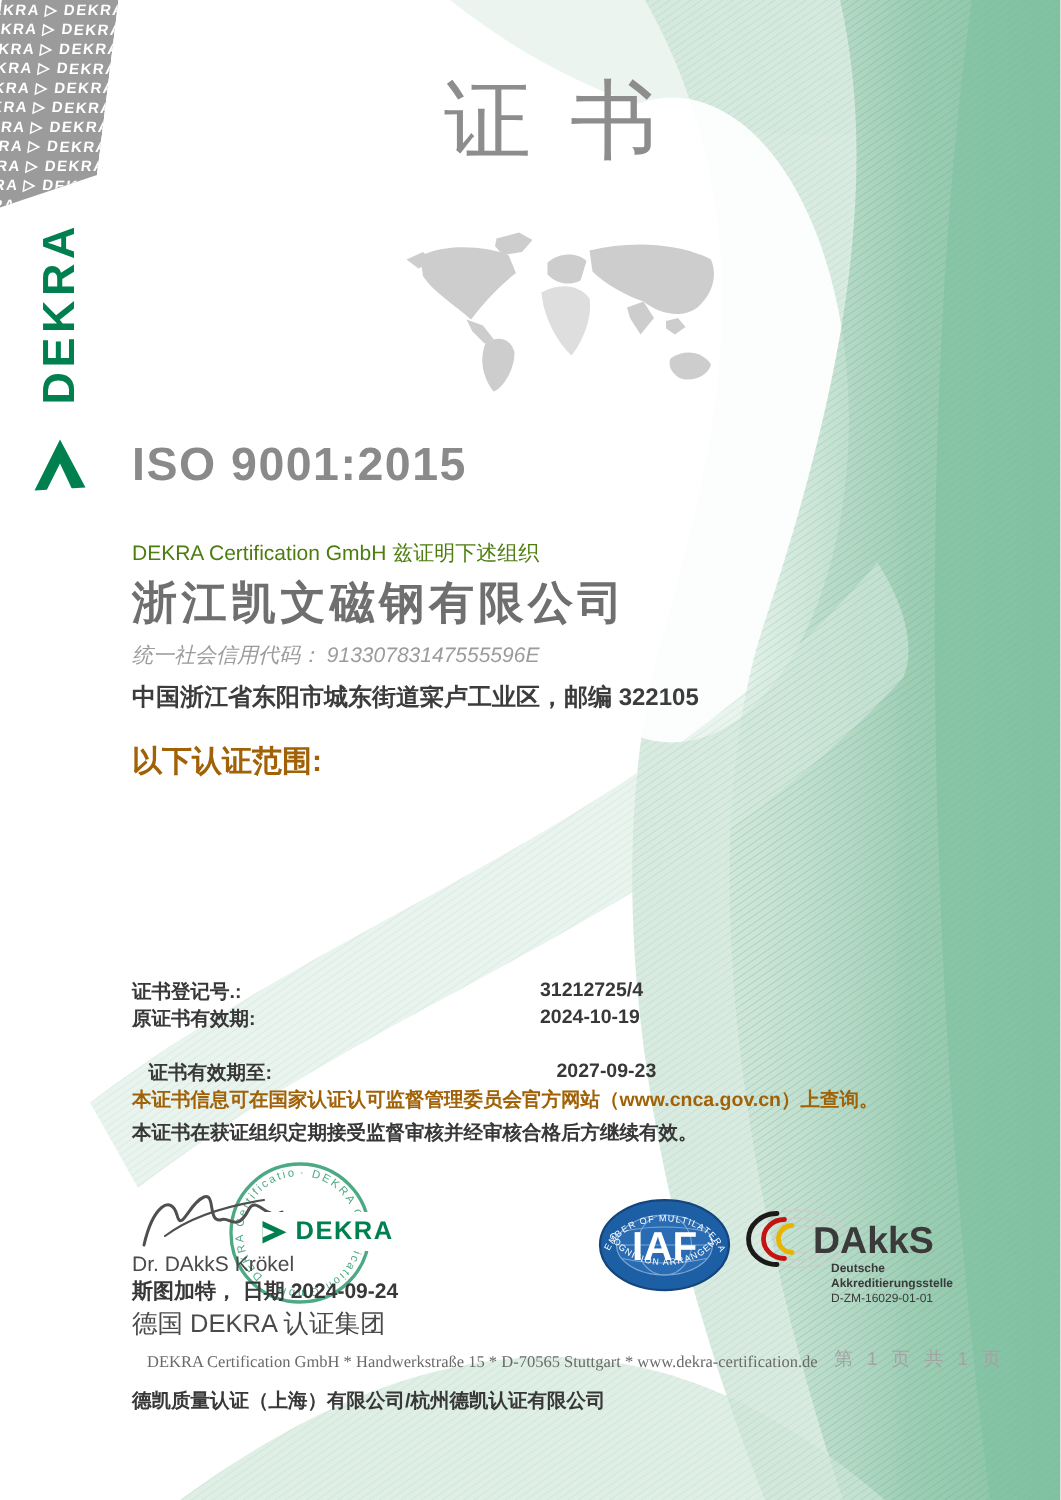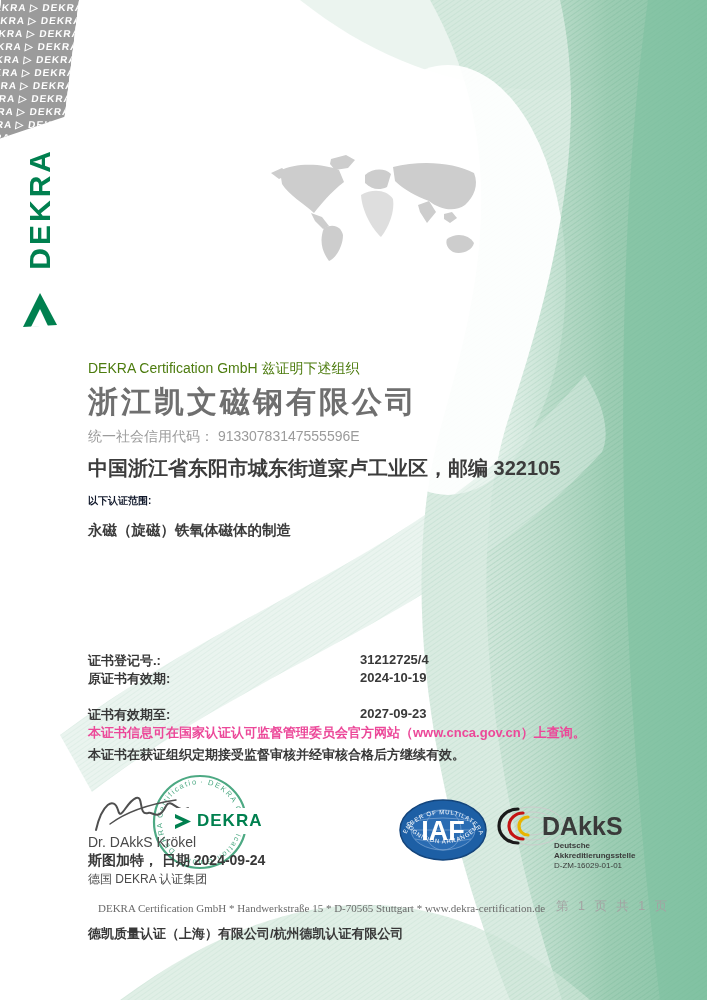--- a/index.html
+++ b/index.html
@@ -40,48 +40,48 @@
 
   .iso{
     position:absolute;left:88px;top:292px;
     font-size:31px;font-weight:bold;color:#8a8a8a;letter-spacing:1px;z-index:2;
   }
   .intro{position:absolute;left:88px;top:360px;font-size:14px;color:#4d7c0f;z-index:2;}
   .company{
     position:absolute;left:88px;top:382px;
     font-size:30px;font-weight:bold;color:#6f6f6f;letter-spacing:3px;z-index:2;
   }
-  .credit{position:absolute;left:88px;top:428px;font-size:14px;color:#9b9b9b;z-index:2;}
-  .addr{position:absolute;left:88px;top:455px;font-size:20px;font-weight:600;color:#3c3c3c;z-index:2;}
-
-  .scope-h{position:absolute;left:88px;top:494px;font-size:10px;font-weight:bold;color:#0f172a;z-index:2;}
+  .credit{position:absolute;left:88px;top:428px;font-size:14px;color:#9b9b9b;z-index:2;font-style:italic;}
+  .addr{position:absolute;left:88px;top:455px;font-size:16px;font-weight:600;color:#3c3c3c;z-index:2;}
+
+  .scope-h{position:absolute;left:88px;top:494px;font-size:20px;font-weight:bold;color:#a16207;z-index:2;}
   .scope-t{position:absolute;left:88px;top:521px;font-size:14.5px;font-weight:600;color:#3c3c3c;z-index:2;}
 
   .statement{position:absolute;left:88px;top:632px;font-size:12px;font-weight:600;color:#383838;white-space:nowrap;z-index:2;}
 
   .detail-row{position:absolute;left:88px;width:520px;font-size:13px;color:#383838;z-index:2;}
   .detail-row .lbl{font-weight:600;}
   .detail-row .val{position:absolute;left:272px;top:0;font-weight:600;}
-  .r0{top:652px;} .r1{top:670px;} .r2{top:688px;} .r3{top:706px;}
-
-  .note0{position:absolute;left:88px;top:724px;font-size:13px;font-weight:600;color:#ec4899;z-index:2;}
+  .r0{top:652px;} .r1{top:670px;} .r2{top:688px;} .r3{top:706px;margin-left:11px;}
+
+  .note0{position:absolute;left:88px;top:724px;font-size:13px;font-weight:600;color:#a16207;z-index:2;}
   .note1{position:absolute;left:88px;top:746px;font-size:13px;font-weight:600;color:#383838;z-index:2;text-align:right;}
 
   .signature-svg{position:absolute;left:92px;top:790px;z-index:3;}
   .stamp{position:absolute;left:150px;top:772px;z-index:2;opacity:.9;}
   .dekra-mark{
     position:absolute;left:168px;top:808px;z-index:4;
     display:flex;align-items:center;gap:5px;background:#ffffff;
     padding:3px 8px 3px 6px;
   }
   .dekra-mark .mk-text{font-size:17px;font-weight:bold;color:#00804f;letter-spacing:1px;}
 
   .signer{position:absolute;left:88px;top:834px;font-size:14px;color:#4a4a4a;z-index:4;}
   .place-date{position:absolute;left:88px;top:852px;font-size:14px;font-weight:600;color:#383838;z-index:4;}
-  .org1{position:absolute;left:88px;top:871px;font-size:12px;color:#4a4a4a;z-index:4;}
+  .org1{position:absolute;left:88px;top:871px;font-size:17px;color:#4a4a4a;z-index:4;}
   .org2{position:absolute;left:88px;top:886px;font-size:13px;font-weight:600;color:#383838;z-index:4;margin-top:39px;}
   .addr-line{position:absolute;left:98px;top:902px;font-size:11px;color:#6a6a6a;z-index:4;font-family:Liberation Serif, serif;}
 
   .iaf-logo{position:absolute;left:398px;top:797px;z-index:3;}
   .dakks-logo{position:absolute;left:490px;top:802px;z-index:3;}
 
   .page-num{position:absolute;left:556px;top:898px;font-size:12.5px;color:#a3a3a3;letter-spacing:3px;z-index:3;}
 </style>
 </head>
 <body>
@@ -117,45 +117,46 @@
   </div>
 
   <div class="v-logo">
     <span class="v-text">DEKRA</span>
     <svg class="v-arrow" width="38" height="36" viewBox="0 0 38 36">
       <polygon points="2,35 19,1 36,33" fill="#00804f"></polygon>
       <polygon points="10,35 19,17 27,34" fill="#ffffff"></polygon>
     </svg>
   </div>
 
+  <div class="title">证书</div>
 
   <svg class="map" width="222" height="114" viewBox="0 0 222 114">
     <g fill="#cdcdcd">
       <path d="M63,7 l15,-4 9,5 -7,8 -13,2 -5,-6 z"></path>
       <path d="M3,21 l11,-5 7,6 -10,5 z"></path>
       <path d="M12,19 C28,10 56,12 71,18 L76,30 C62,41 53,52 46,61 C36,52 20,42 14,32 Z"></path>
       <path d="M43,61 l11,4 7,9 -6,3 -8,-8 z"></path>
       <path d="M56,76 C66,71 73,75 75,83 C75,95 67,107 61,109 C54,100 51,88 56,76 Z"></path>
       <path d="M97,23 C105,16 117,16 123,22 L119,35 C111,39 103,37 97,31 Z"></path>
       <path d="M125,15 C152,8 186,10 206,21 C211,33 206,45 197,53 C186,61 171,57 161,49 C149,45 135,37 127,29 Z"></path>
       <path d="M150,53 l11,-4 7,11 -9,11 -7,-11 z"></path>
       <path d="M176,62 l8,-2 5,6 -7,5 -6,-4 z"></path>
       <path d="M179,87 C189,80 201,83 206,91 C204,99 193,103 185,100 C180,97 177,92 179,87 Z"></path>
     </g>
     <path d="M93,43 C105,36 119,38 125,47 C127,59 121,75 113,85 C104,77 94,59 93,43 Z" fill="#dedede"></path>
   </svg>
 
+  <div class="iso">ISO 9001:2015</div>
 
   <div class="intro">DEKRA Certification GmbH 兹证明下述组织</div>
   <div class="company">浙江凯文磁钢有限公司</div>
   <div class="credit">统一社会信用代码： 91330783147555596E</div>
   <div class="addr">中国浙江省东阳市城东街道寀卢工业区，邮编 322105</div>
 
   <div class="scope-h">以下认证范围:</div>
-  <div class="scope-t">永磁（旋磁）铁氧体磁体的制造</div>
 
 
   <div class="detail-row r0">
     <span class="lbl">证书登记号.:</span>
     <span class="val">31212725/4</span>
   </div>
   <div class="detail-row r1">
     <span class="lbl">原证书有效期:</span>
     <span class="val">2024-10-19</span>
   </div>

